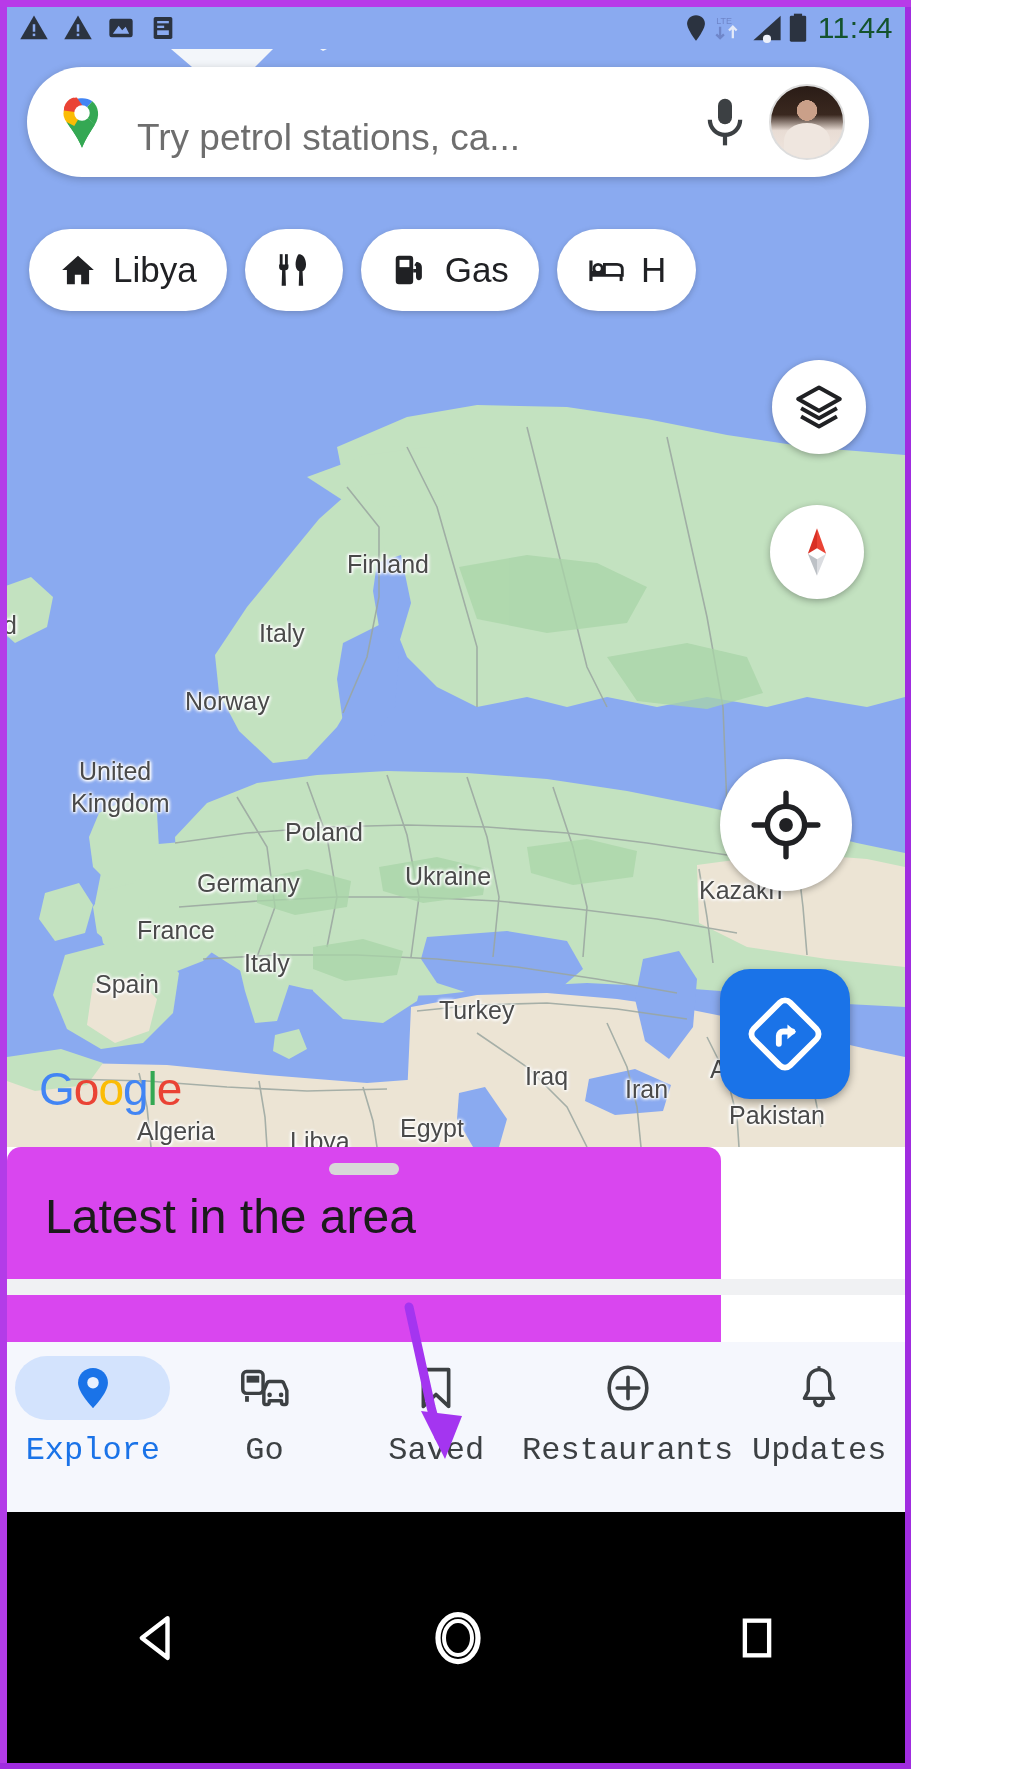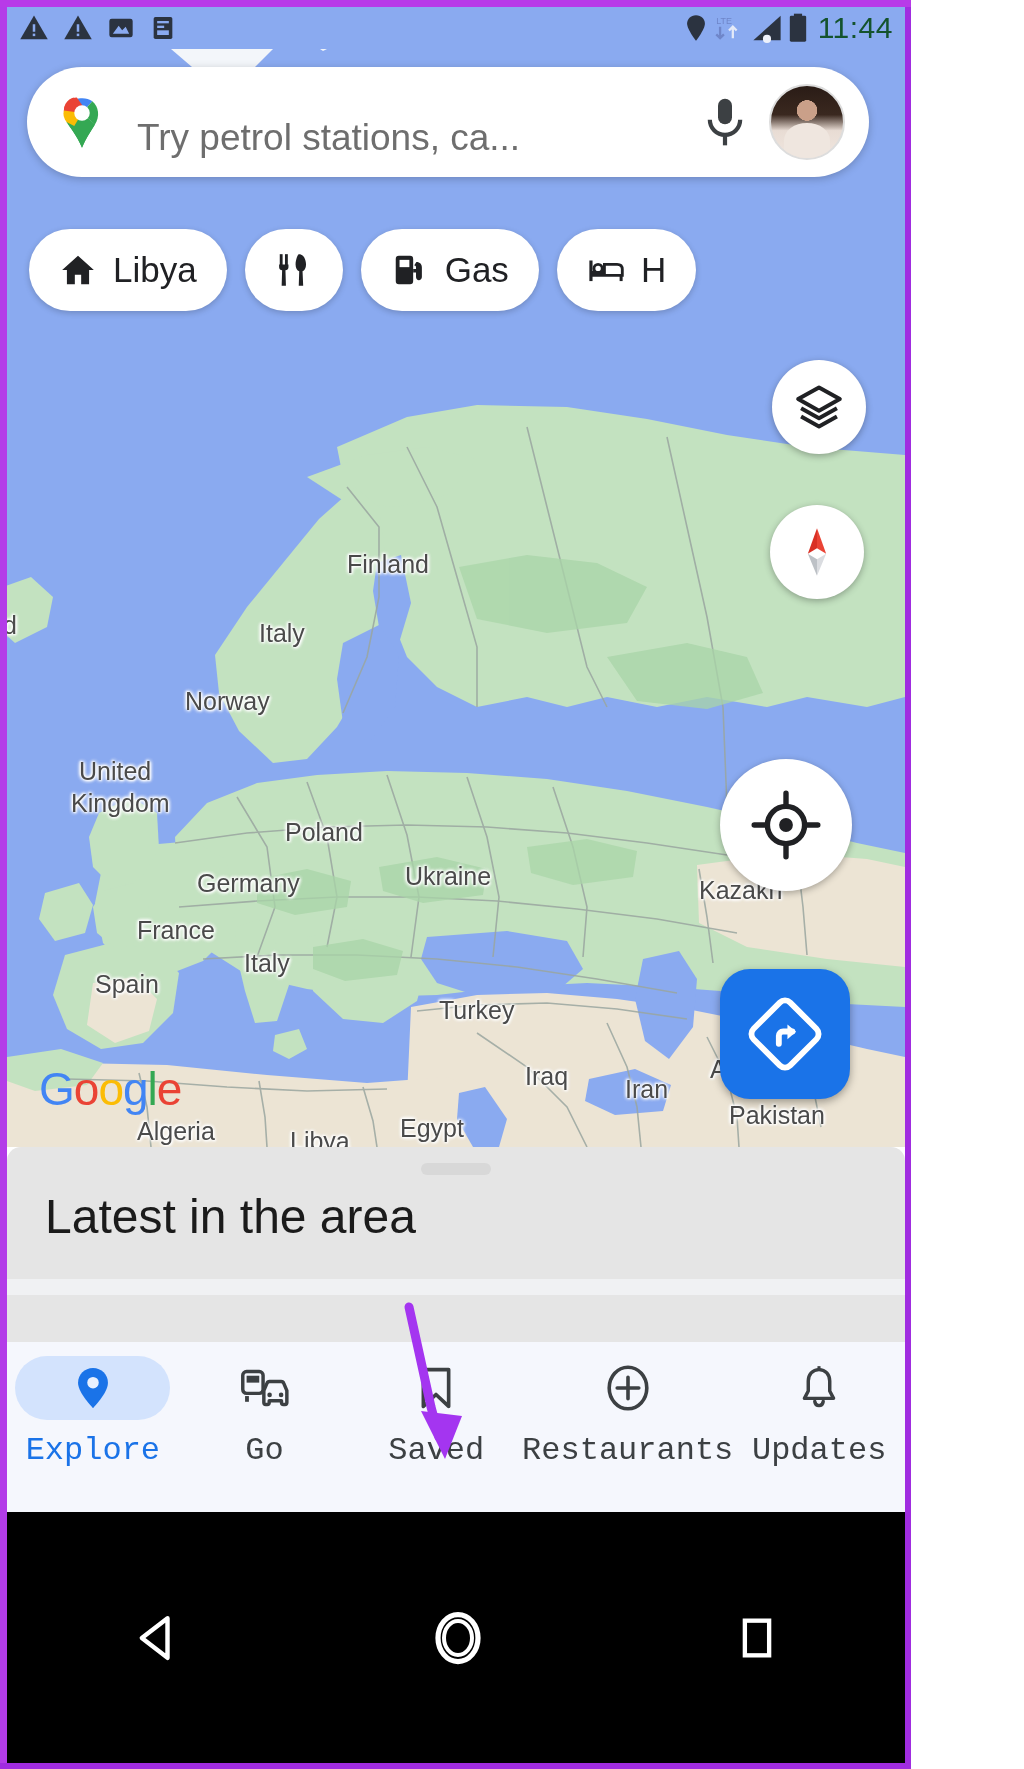--- a/index.html
+++ b/index.html
@@ -105,22 +105,22 @@
   .ctl-locate { left:713px; top:752px; width:132px; height:132px; }
   .fab-dir {
     position:absolute; left:713px; top:962px; width:130px; height:130px;
     background:#1a73e8; border-radius:30px; z-index:18;
     display:flex; align-items:center; justify-content:center;
     box-shadow:0 3px 9px rgba(0,0,0,0.35);
   }
 
   
   .sheet {
-    position:absolute; left:0; top:1140px; width:898px; height:195px;
-    background:#e5e5e5; z-index:25;
+    position:absolute; left:0; top:1140px; width:714px; height:195px;
+    background:#d946ef; z-index:25;
     border-top-left-radius:14px; border-top-right-radius:14px;padding-left:30px;
   }
   .sheet-handle {
     position:absolute; left:50%; transform:translateX(-50%); top:16px;
     width:70px; height:12px; border-radius:6px; background:#d8d8d8;
   }
   .sheet-title {
     position:absolute; left:38px; top:42px;
     font-size:48px; color:#1b1b1b; font-family:"Liberation Sans", sans-serif;
   }

